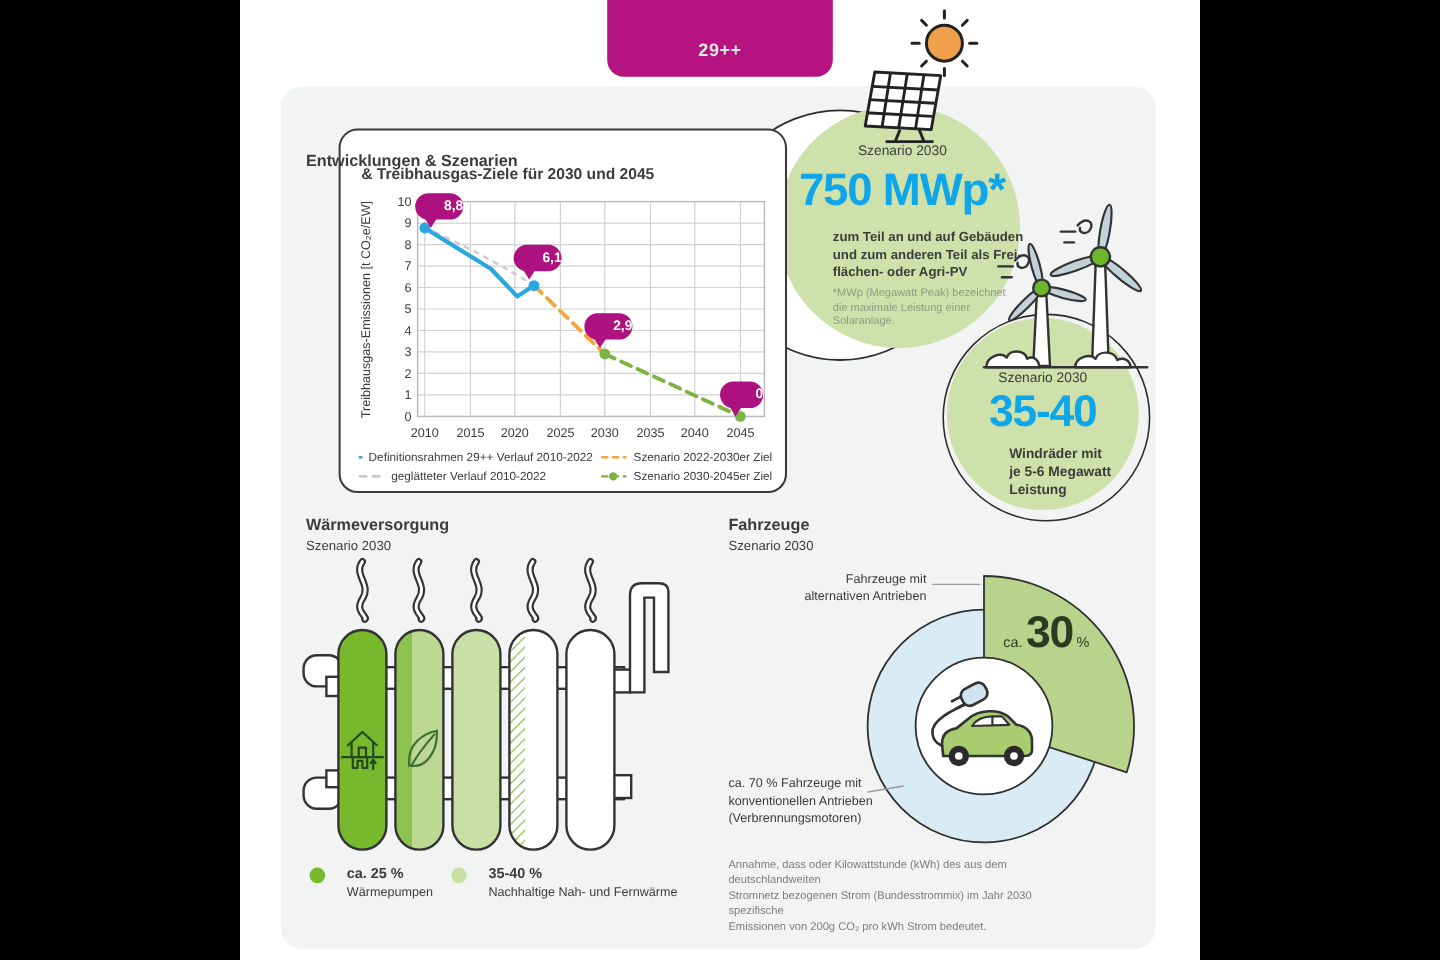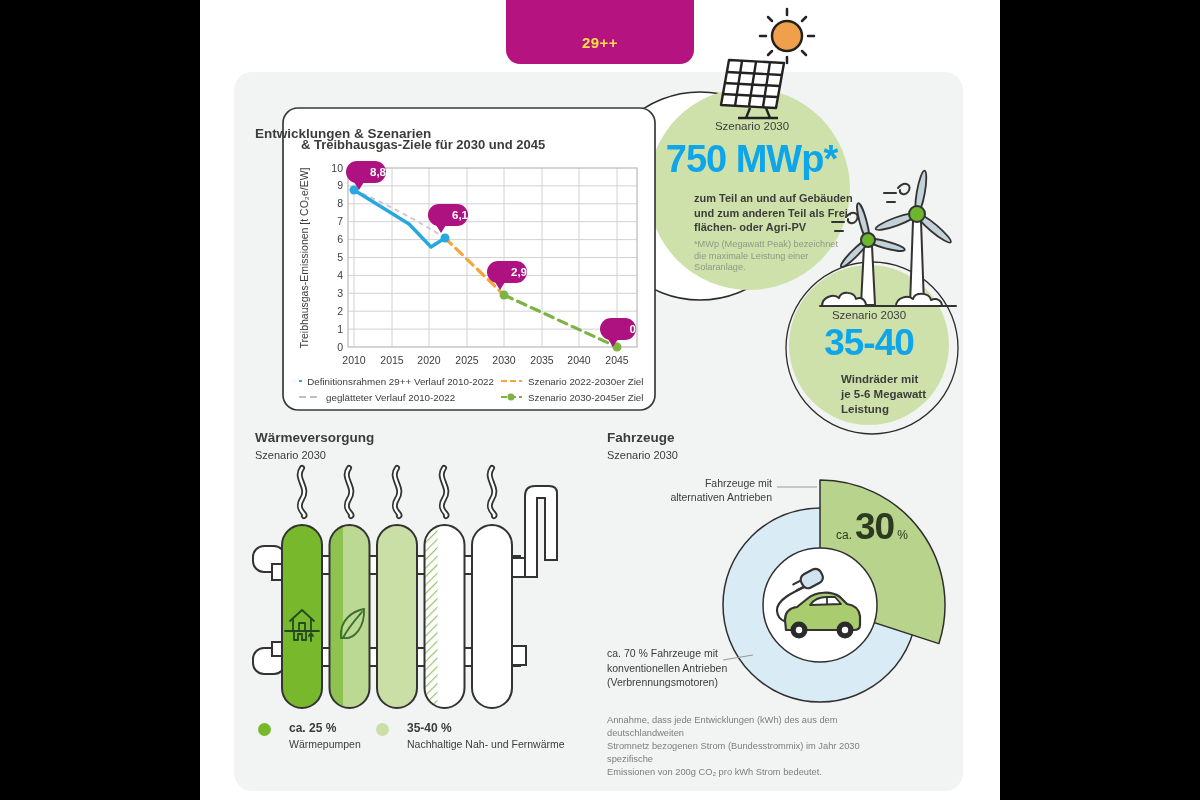--- a/index.html
+++ b/index.html
@@ -3,21 +3,21 @@
 <meta charset="utf-8">
 <style>
   html,body{margin:0;padding:0;background:#000;}
   #stage{position:relative;width:1200px;height:800px;background:#000;overflow:hidden;
          font-family:"Liberation Sans",sans-serif;color:#3c3c3b;}
   .abs{position:absolute;}
   #canvas{left:200px;top:0;width:800px;height:800px;background:#fff;}
   #panel{left:234px;top:72px;width:729px;height:719px;background:#f2f3f3;border-radius:18px;}
   #tab{left:506px;top:0;width:188px;height:64px;background:#b5137f;border-radius:0 0 14px 14px;
        display:flex;align-items:flex-end;justify-content:center;padding-bottom:13px;box-sizing:border-box;}
-  #tab span{color:#fde047;font-weight:bold;font-size:15px;letter-spacing:.5px;}
+  #tab span{color:#e5e5e5;font-weight:bold;font-size:15px;letter-spacing:.5px;}
   svg.art{left:0;top:0;width:1200px;height:800px;pointer-events:none;}
   .h1{font-weight:bold;font-size:13.5px;}
   .sub{font-size:11px;}
   .chart-title{font-weight:bold;font-size:13px;line-height:17px;}
   .tick{font-family:"Liberation Sans",sans-serif;font-size:10.5px;fill:#3c3c3b;}
   .bubble{background:#ad1280;color:#fff;font-weight:bold;font-size:11.5px;border-radius:11px;
           width:40px;text-align:right;padding:4px 0;line-height:14px;}
   .bubble::after{content:'';position:absolute;left:8px;bottom:-7px;width:0;height:0;
           border-left:5px solid transparent;border-right:5px solid transparent;border-top:8px solid #ad1280;}
   .legend{display:grid;grid-template-columns:196px 152px;grid-auto-rows:16px;column-gap:6px;}
@@ -340,17 +340,17 @@
   <div class="abs callout" style="left:640px;top:477px;width:132px;text-align:right;">
     <div>Fahrzeuge mit</div>
     <div>alternativen Antrieben</div>
   </div>
   <div class="abs callout" style="left:607px;top:646px;line-height:14.5px;">
     <div>ca. 70 % Fahrzeuge mit</div>
     <div>konventionellen Antrieben</div>
     <div>(Verbrennungsmotoren)</div>
   </div>
   <div class="abs footnote" style="left:607px;top:714px;">
-    <div>Annahme, dass jede Entwicklungen (kWh) des aus dem deutschlandweiten</div>
+    <div>Annahme, dass oder Kilowattstunde (kWh) des aus dem deutschlandweiten</div>
     <div>Stromnetz bezogenen Strom (Bundesstrommix) im Jahr 2030 spezifische</div>
     <div>Emissionen von 200g CO₂ pro kWh Strom bedeutet.</div>
   </div>
 </div>
 
 </body></html>

